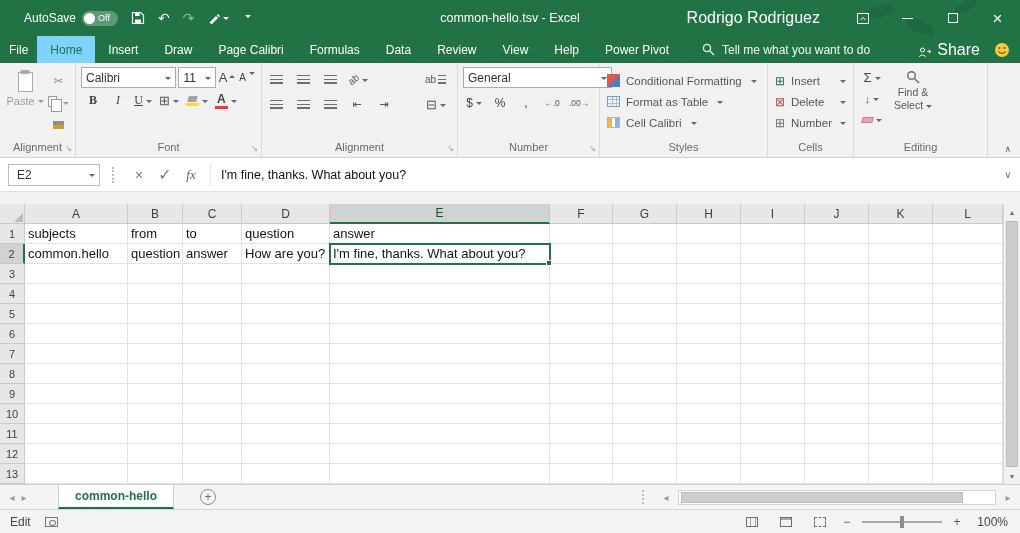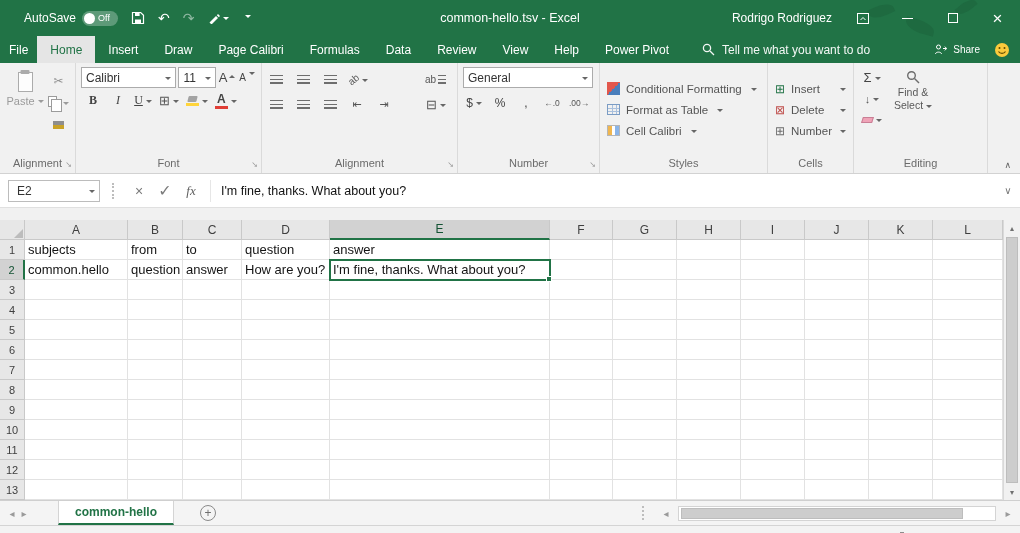--- a/index.html
+++ b/index.html
@@ -11,35 +11,35 @@
   .leaf{position:absolute;border-radius:0 70% 0 70%;background:#1e6a40;z-index:0}
   .tb-title{position:absolute;left:0;right:0;top:0;height:36px;display:flex;align-items:center;justify-content:center;font-size:12.5px;z-index:0}
   .qat{display:flex;align-items:center;gap:13px;padding-left:24px;position:relative;z-index:1}
   .autosave{display:flex;align-items:center;gap:6px;font-size:12px}
   .pill{width:36px;height:15px;border-radius:8px;background:rgba(255,255,255,.28);display:flex;align-items:center;padding:2px;gap:3px}
   .knob{width:11px;height:11px;border-radius:50%;background:#fff;flex:none}
   .pill-txt{font-size:9px;line-height:1}
   .qbtn{display:flex;align-items:center;justify-content:center;font-size:14px;line-height:1;color:#fff}
   .dim{opacity:.5}
   .tb-right{margin-left:auto;display:flex;align-items:center;position:relative;z-index:1}
-  .user{font-size:12px;margin-right:8px}
+  .user{font-size:16px;margin-right:20px}
   .wbtn{width:45px;height:36px;display:flex;align-items:center;justify-content:center}
   .min-bar{width:11px;height:1px;background:#fff}
   .max-box{width:10px;height:10px;border:1px solid #fff}
   .close-x{font-size:17px;line-height:1}
 
   
   .tabsrow{flex:0 0 27px;background:#217346;display:flex;align-items:stretch;color:#fff}
   .rtabs{display:flex;align-items:stretch}
   .rtab,.file-tab{display:flex;align-items:center;padding:0 13px;font-size:12px;cursor:default;white-space:nowrap}
   .file-tab{padding:0 9px}
-  .rtab.active{background:#e5e5e5;color:#217346}
+  .rtab.active{background:#7dd3fc;color:#217346}
   .tellme{display:flex;align-items:center;gap:7px;margin-left:20px;font-size:12px;opacity:.95;white-space:nowrap}
   .tabs-right{margin-left:auto;display:flex;align-items:center;gap:14px;padding-right:10px}
-  .sharebox{display:flex;align-items:center;gap:6px;font-size:10px}
+  .sharebox{display:flex;align-items:flex-end;gap:6px;font-size:16px}
 
   
   .ribbon{flex:0 0 95px;background:#f1f1f1;border-bottom:1px solid #d2d2d2;display:flex;position:relative}
   .rgroup{border-right:1px solid #dadada;display:flex;flex-direction:column;flex:none}
   .rg-body{flex:1;padding:4px 5px 0 5px;display:flex}
   .rg-label{flex:0 0 17px;font-size:11px;color:#6b6b6b;text-align:center;position:relative;line-height:14px}
   .launcher{position:absolute;right:3px;bottom:4px;font-size:8px;color:#999;line-height:1}
   .dd{display:inline-block;width:0;height:0;border:3px solid transparent;border-top:3.5px solid #666;margin-left:3px;position:relative;top:2px}
   .dd.w{border-top-color:#fff}
   .dd.g{border-top-color:#9b9b9b}
@@ -74,24 +74,24 @@
   .fontA{font-size:12px;font-weight:bold;color:#444;line-height:1;display:inline-flex;flex-direction:column;align-items:center}
 
   .algn-body{flex-direction:column;gap:6px;padding-top:7px}
   .lines{display:inline-block;width:13px;height:9px;background:repeating-linear-gradient(to bottom,#6e6e6e 0 1.5px,transparent 1.5px 3.6px)}
   .orient{font-size:10px;color:#555;transform:rotate(-40deg);display:inline-block}
   .wrap-ic{font-size:10px;color:#555;margin-right:2px}
   .push{margin-left:auto}
   .ind{font-size:11px;color:#555}
 
   .num-body{flex-direction:column;gap:5px}
-  .gen-combo{width:130px}
+  .gen-combo{width:149px}
   .decbtn{font-size:8.5px;color:#555}
 
-  .styles-body,.cells-body{flex-direction:column;justify-content:center;padding:15px 7px}
+  .styles-body,.cells-body{flex-direction:column;justify-content:center;padding:7px 7px}
   .srow{display:flex;align-items:center;gap:6px;font-size:11.5px;color:#555;height:21px;white-space:nowrap}
   .cf-ic{width:13px;height:13px;background:linear-gradient(135deg,#e2574c 0 50%,#4a7ebb 50% 100%);flex:none}
   .tbl-ic{width:13px;height:11px;border:1px solid #7b9cc4;background:repeating-linear-gradient(to bottom,transparent 0 2.5px,#a9c0dd 2.5px 3.5px),repeating-linear-gradient(to right,transparent 0 3.5px,#a9c0dd 3.5px 4.5px);flex:none}
   .cs-ic{width:13px;height:11px;background:linear-gradient(90deg,#f0b64f 0 33%,#fff 33% 66%,#8ab4e8 66% 100%);border:1px solid #b5b5b5;flex:none}
   .ins-ic{color:#217346;font-size:12px;line-height:1}
   .del-ic{color:#c0504d;font-size:12px;line-height:1}
   .fmt-ic{color:#6d6d6d;font-size:12px;line-height:1}
 
   .edit-body{gap:2px}
   .ed-left{display:flex;flex-direction:column;gap:6px;padding-top:3px;width:26px}

